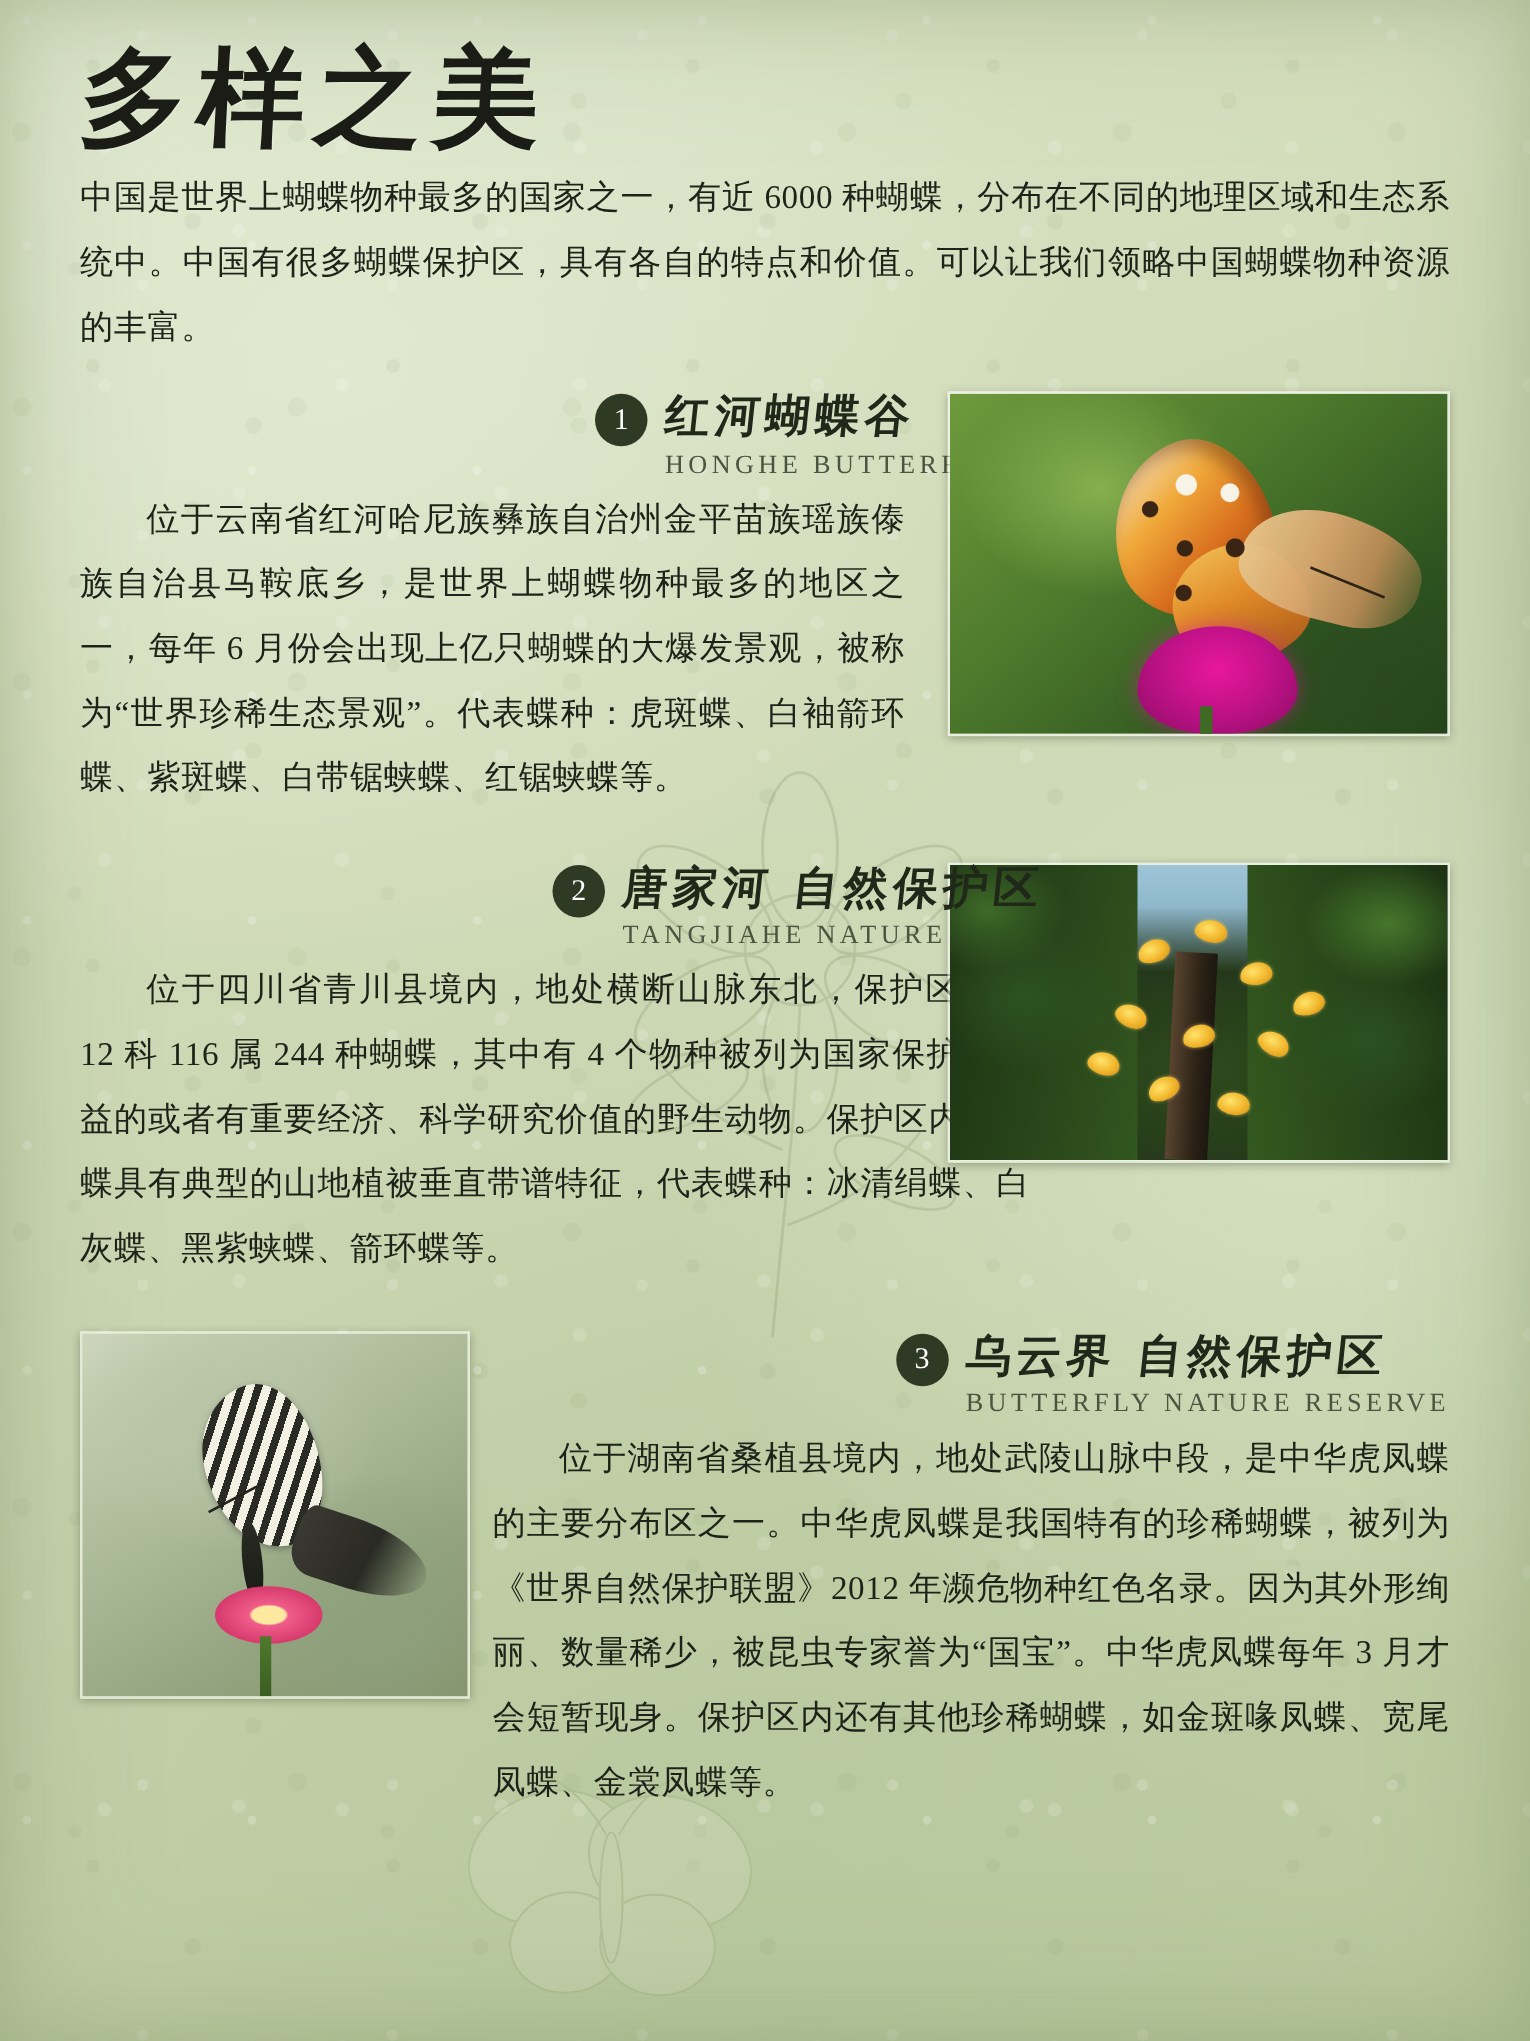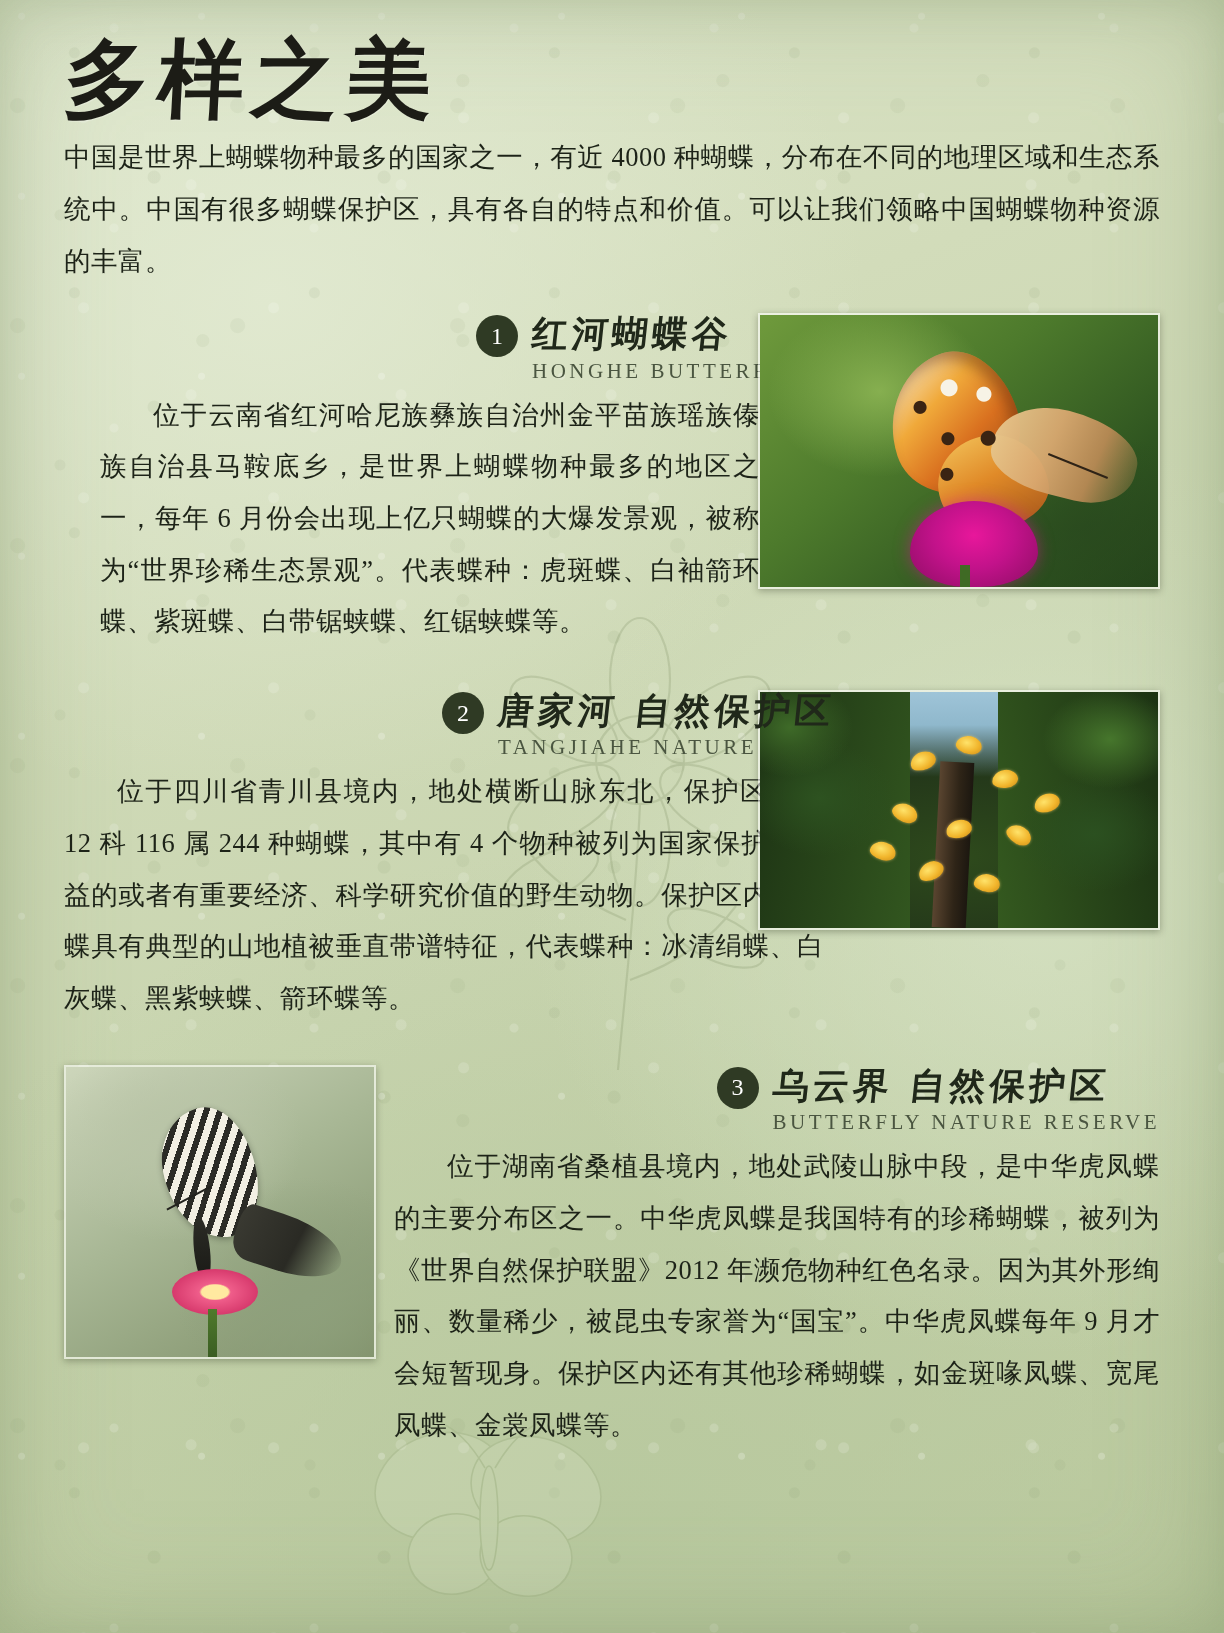--- a/index.html
+++ b/index.html
@@ -319,21 +319,21 @@
       <ellipse cx="159" cy="128" rx="9" ry="52"></ellipse>
       <path d="M155 78 C140 52 126 40 110 32" fill="none"></path>
       <path d="M165 78 C180 52 194 40 210 32" fill="none"></path>
     </g>
   </svg>
 
   <div class="content">
 
     <h1 class="title">多样之美</h1>
 
-    <p class="intro">中国是世界上蝴蝶物种最多的国家之一，有近 4000 种蝴蝶，分布在不同的地理区域和生态系统中。中国有很多蝴蝶保护区，具有各自的特点和价值。可以让我们领略中国蝴蝶物种资源的丰富。</p>
+    <p class="intro">中国是世界上蝴蝶物种最多的国家之一，有近 6000 种蝴蝶，分布在不同的地理区域和生态系统中。中国有很多蝴蝶保护区，具有各自的特点和价值。可以让我们领略中国蝴蝶物种资源的丰富。</p>
 
     <div class="section" style="min-height:330px;">
 
       <div class="photo" id="photo-honghe">
         <div class="p1">
           <div class="wing-a"></div>
           <div class="wing-b"></div>
           <div class="wing-tip"></div>
           <div class="spots"></div>
           <div class="flower"></div>
@@ -343,21 +343,21 @@
       </div>
 
       <div class="sec-head" style="width:700px; justify-content:flex-start; padding-left:412px;">
         <div class="badge">1</div>
         <div class="head-texts">
           <div class="cn-name">红河蝴蝶谷</div>
           <div class="en-name">HONGHE  BUTTERFLY  VALLEY</div>
         </div>
       </div>
 
-      <p class="body-text indent" style="width:660px;margin-left:36px;">位于云南省红河哈尼族彝族自治州金平苗族瑶族傣族自治县马鞍底乡，是世界上蝴蝶物种最多的地区之一，每年 6 月份会出现上亿只蝴蝶的大爆发景观，被称为“世界珍稀生态景观”。代表蝶种：虎斑蝶、白袖箭环蝶、紫斑蝶、白带锯蛱蝶、红锯蛱蝶等。</p>
+      <p class="body-text indent" style="width:660px;">位于云南省红河哈尼族彝族自治州金平苗族瑶族傣族自治县马鞍底乡，是世界上蝴蝶物种最多的地区之一，每年 6 月份会出现上亿只蝴蝶的大爆发景观，被称为“世界珍稀生态景观”。代表蝶种：虎斑蝶、白袖箭环蝶、紫斑蝶、白带锯蛱蝶、红锯蛱蝶等。</p>
     </div>
 
     <div class="section" style="min-height:330px; margin-top:42px;">
 
       <div class="photo" id="photo-tangjiahe">
         <div class="p2">
           <div class="trees-l"></div>
           <div class="trees-r"></div>
           <div class="trunk"></div>
           <div class="bfly" style="left:150px; top:60px; transform:rotate(-20deg);"></div>
@@ -398,19 +398,19 @@
       </div>
 
       <div class="sec-head right" style="width:100%;">
         <div class="badge">3</div>
         <div class="head-texts">
           <div class="cn-name">乌云界 自然保护区</div>
           <div class="en-name">BUTTERFLY  NATURE  RESERVE</div>
         </div>
       </div>
 
-      <p class="body-text indent" style="width:100%; padding-left:330px; box-sizing:border-box;">位于湖南省桑植县境内，地处武陵山脉中段，是中华虎凤蝶的主要分布区之一。中华虎凤蝶是我国特有的珍稀蝴蝶，被列为《世界自然保护联盟》2012 年濒危物种红色名录。因为其外形绚丽、数量稀少，被昆虫专家誉为“国宝”。中华虎凤蝶每年 9 月才会短暂现身。保护区内还有其他珍稀蝴蝶，如金斑喙凤蝶、宽尾凤蝶、金裳凤蝶等。</p>
+      <p class="body-text indent" style="width:100%; padding-left:330px; box-sizing:border-box;">位于湖南省桑植县境内，地处武陵山脉中段，是中华虎凤蝶的主要分布区之一。中华虎凤蝶是我国特有的珍稀蝴蝶，被列为《世界自然保护联盟》2012 年濒危物种红色名录。因为其外形绚丽、数量稀少，被昆虫专家誉为“国宝”。中华虎凤蝶每年 3 月才会短暂现身。保护区内还有其他珍稀蝴蝶，如金斑喙凤蝶、宽尾凤蝶、金裳凤蝶等。</p>
     </div>
 
   </div>
 
   <div class="edge-vignette"></div>
 </div>
 
 </body></html>

